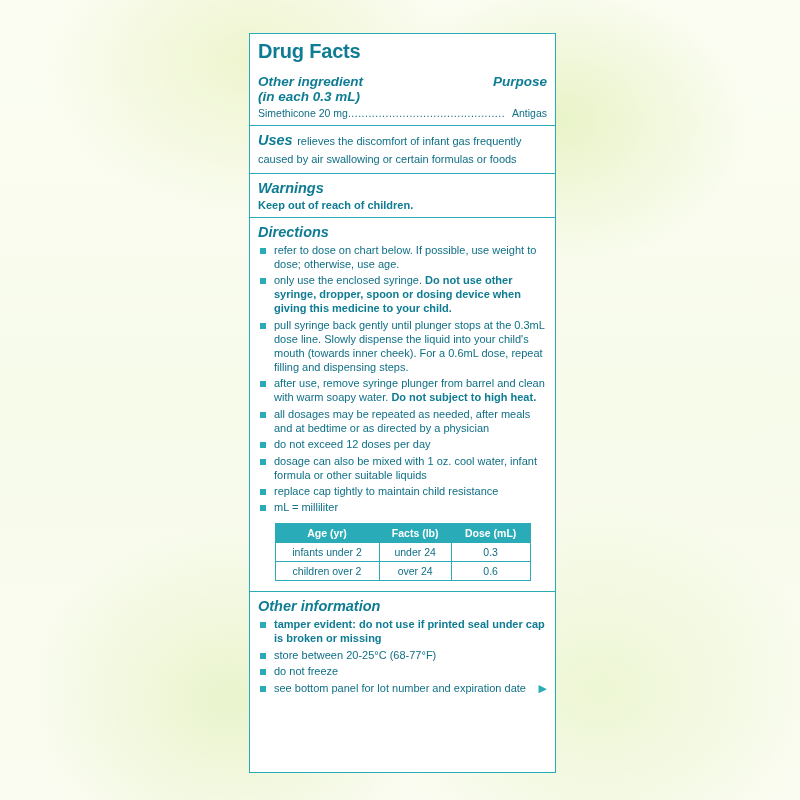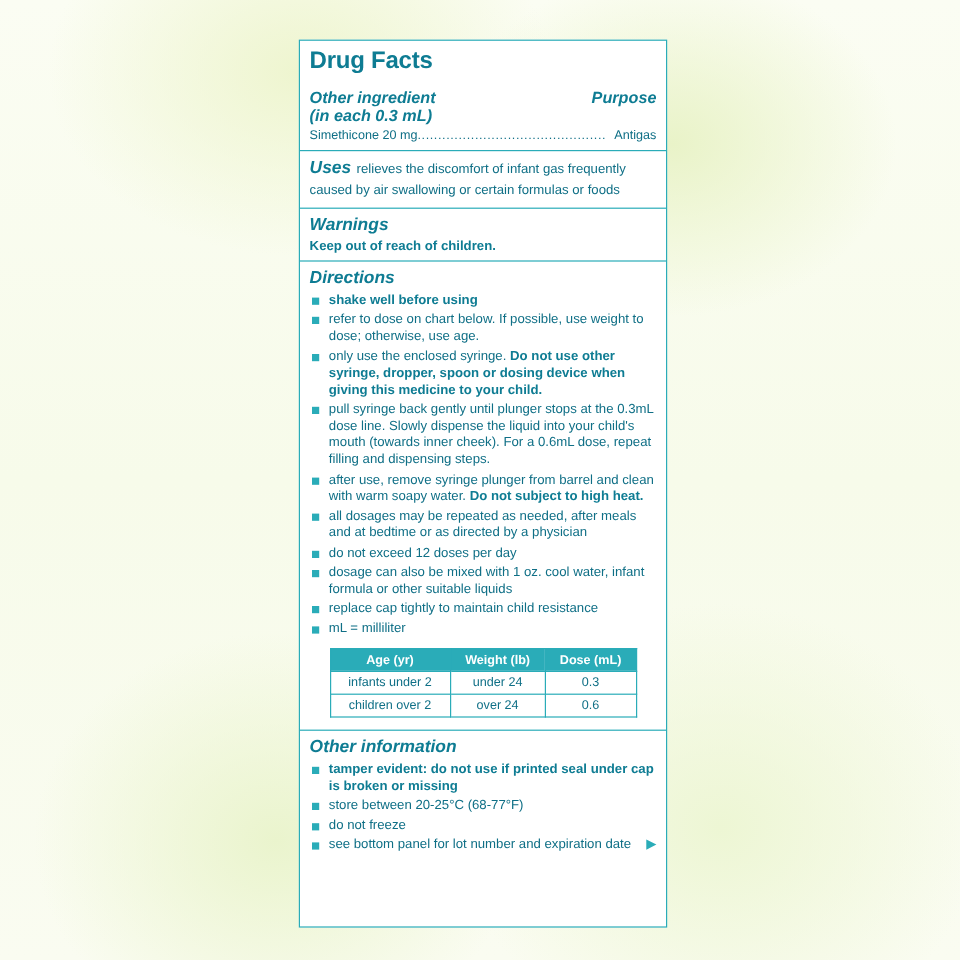--- a/index.html
+++ b/index.html
@@ -183,37 +183,36 @@
     </div>
 
     <div class="sec">
       <div class="section-head">Warnings</div>
       <div class="bold-line">Keep out of reach of children.</div>
     </div>
 
     <div class="sec">
       <div class="section-head">Directions</div>
       <ul class="bul">
-        <li><span class="b">shake well before using</span></li>
         <li><span>refer to dose on chart below. If possible, use weight to dose; otherwise, use age.</span></li>
         <li><span>only use the enclosed syringe. </span><span class="b">Do not use other syringe, dropper, spoon or dosing device when giving this medicine to your child.</span></li>
         <li><span>pull syringe back gently until plunger stops at the 0.3mL dose line. Slowly dispense the liquid into your child's mouth (towards inner cheek). For a 0.6mL dose, repeat filling and dispensing steps.</span></li>
         <li><span>after use, remove syringe plunger from barrel and clean with warm soapy water. </span><span class="b">Do not subject to high heat.</span></li>
         <li><span>all dosages may be repeated as needed, after meals and at bedtime or as directed by a physician</span></li>
         <li><span>do not exceed 12 doses per day</span></li>
         <li><span>dosage can also be mixed with 1 oz. cool water, infant formula or other suitable liquids</span></li>
         <li><span>replace cap tightly to maintain child resistance</span></li>
         <li><span>mL = milliliter</span></li>
       </ul>
 
       <table class="dose">
         <thead>
           <tr>
             <th>Age (yr)</th>
-            <th>Weight (lb)</th>
+            <th>Facts (lb)</th>
             <th>Dose (mL)</th>
           </tr>
         </thead>
         <tbody>
           <tr>
             <td>infants under 2</td>
             <td>under 24</td>
             <td>0.3</td>
           </tr>
           <tr>

